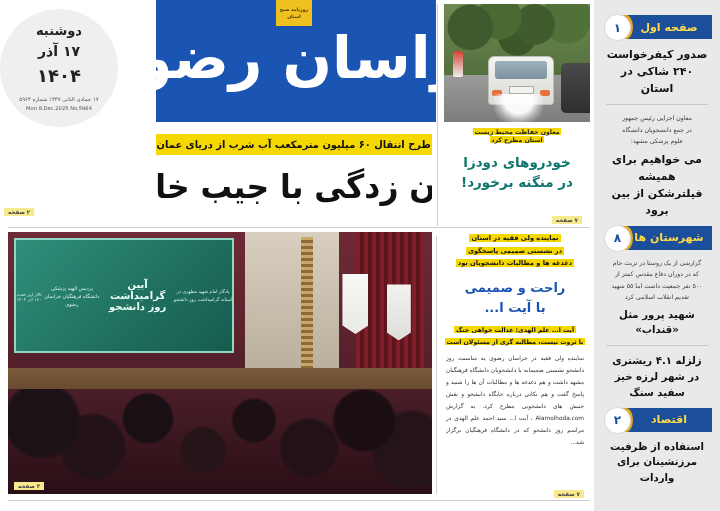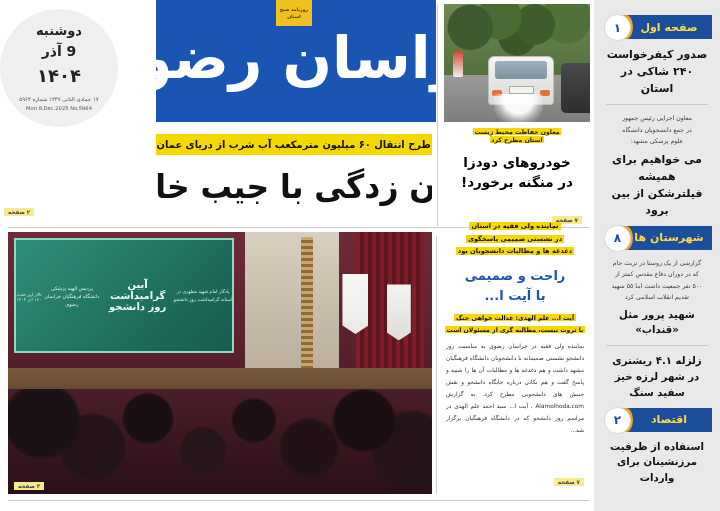--- a/index.html
+++ b/index.html
@@ -138,21 +138,21 @@
   }
 
   
   .story2{position:absolute;left:444px;top:128px;width:146px;height:98px;}
   .s2-kick{
     font-size:6.2px;line-height:1.35;color:#222;text-align:center;
     font-weight:bold;margin:0 12px;
   }
   .s2-kick i{background:#f5d800;font-style:normal;padding:0 1px;}
   .s2-head{
-    font-size:13.5px;font-weight:bold;color:#000000;text-align:center;
+    font-size:13.5px;font-weight:bold;color:#0f766e;text-align:center;
     line-height:1.5;margin-top:7px;
   }
   .pagebadge{
     display:inline-block;background:#f7e98e;color:#444;font-size:5.6px;
     padding:1px 4px;font-weight:bold;
   }
   .s2-badge{position:absolute;right:8px;bottom:2px;}
 
   
   .vrule{position:absolute;width:1px;background:#cfcfcf;}
@@ -219,21 +219,21 @@
       radial-gradient(circle at 26% 50%, #311d23 0 7%, transparent 8%),
       radial-gradient(circle at 42% 50%, #2a181e 0 7%, transparent 8%),
       radial-gradient(circle at 58% 50%, #331f25 0 7%, transparent 8%),
       radial-gradient(circle at 74% 50%, #2b191f 0 7%, transparent 8%),
       radial-gradient(circle at 90% 50%, #301c22 0 7%, transparent 8%),
       transparent;
   }
   .bp-badge{position:absolute;left:6px;bottom:4px;}
 
   
-  .artcol{position:absolute;left:440px;top:220px;width:150px;height:272px;}
+  .artcol{position:absolute;left:440px;top:232px;width:150px;height:272px;}
   .ac-kick{
     font-size:6.6px;font-weight:bold;line-height:1.9;text-align:center;color:#111;
   }
   .ac-kick i{background:#f5d800;font-style:normal;padding:0 2px;}
   .ac-head{
     font-size:13px;font-weight:bold;color:#1b55b3;text-align:center;
     line-height:1.55;margin:8px 0 6px 0;
   }
   .ac-quote{
     font-size:6.2px;font-weight:bold;line-height:1.9;text-align:center;color:#111;
@@ -250,21 +250,21 @@
   .edge-badge{position:absolute;}
 </style>
 </head>
 <body>
 
 <div class="page">
 
   <div class="datebox">
     <div class="datecircle">
       <div class="d-day">دوشنبه</div>
-      <div class="d-date">9 آذر</div>
+      <div class="d-date">۱۷ آذر</div>
       <div class="d-year">۱۴۰۴</div>
       <div class="d-sub">۱۷ جمادی الثانی ۱۴۴۷  شماره ۵۹۶۴</div>
       <div class="d-sub2">Mon 8.Dec.2025  No.5964</div>
     </div>
   </div>
 
   <div class="masthead">
     <div class="mast-text">خراسان رضوی</div>
     <div class="mast-tab">روزنامه صبح استان</div>
   </div>

